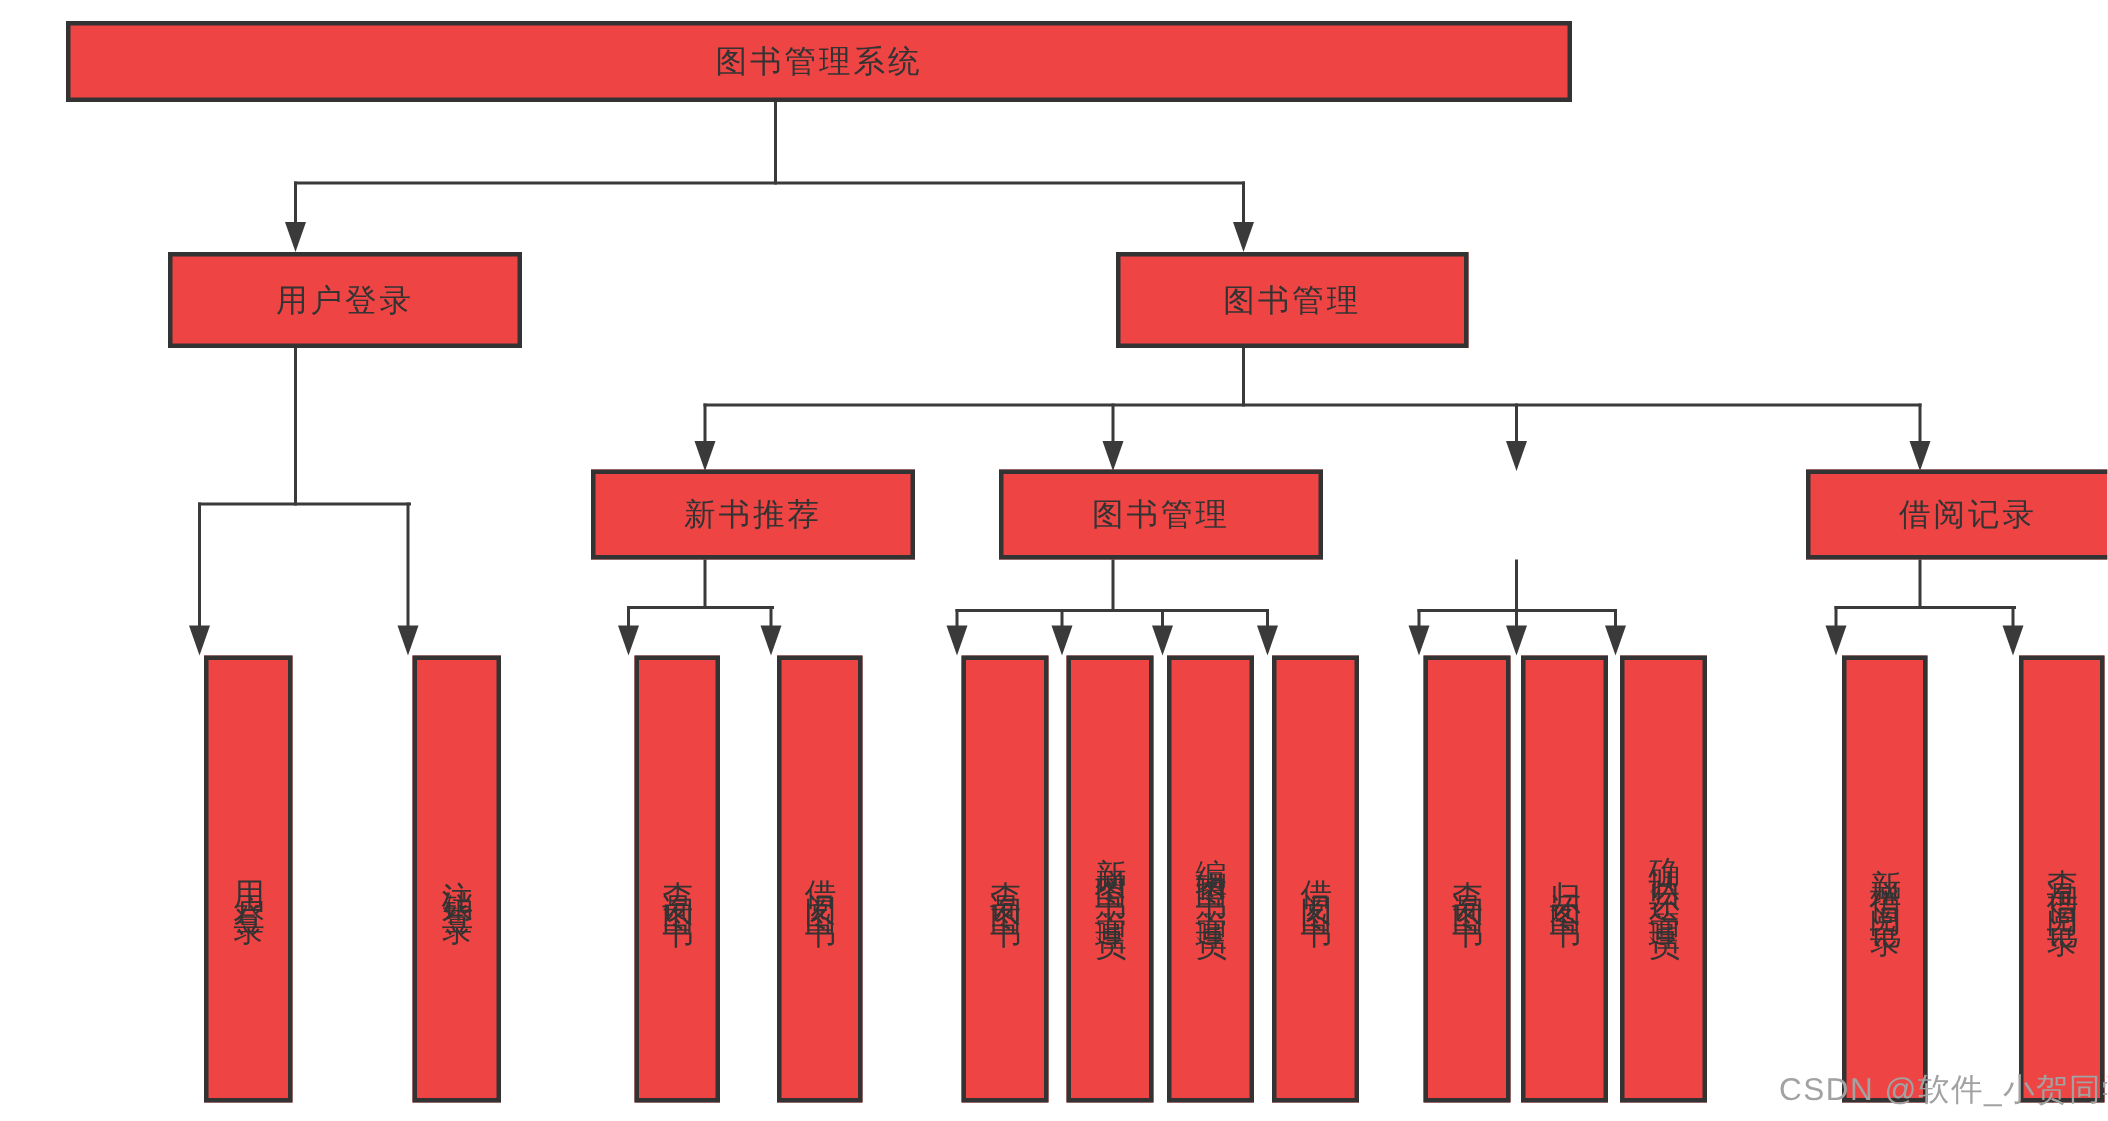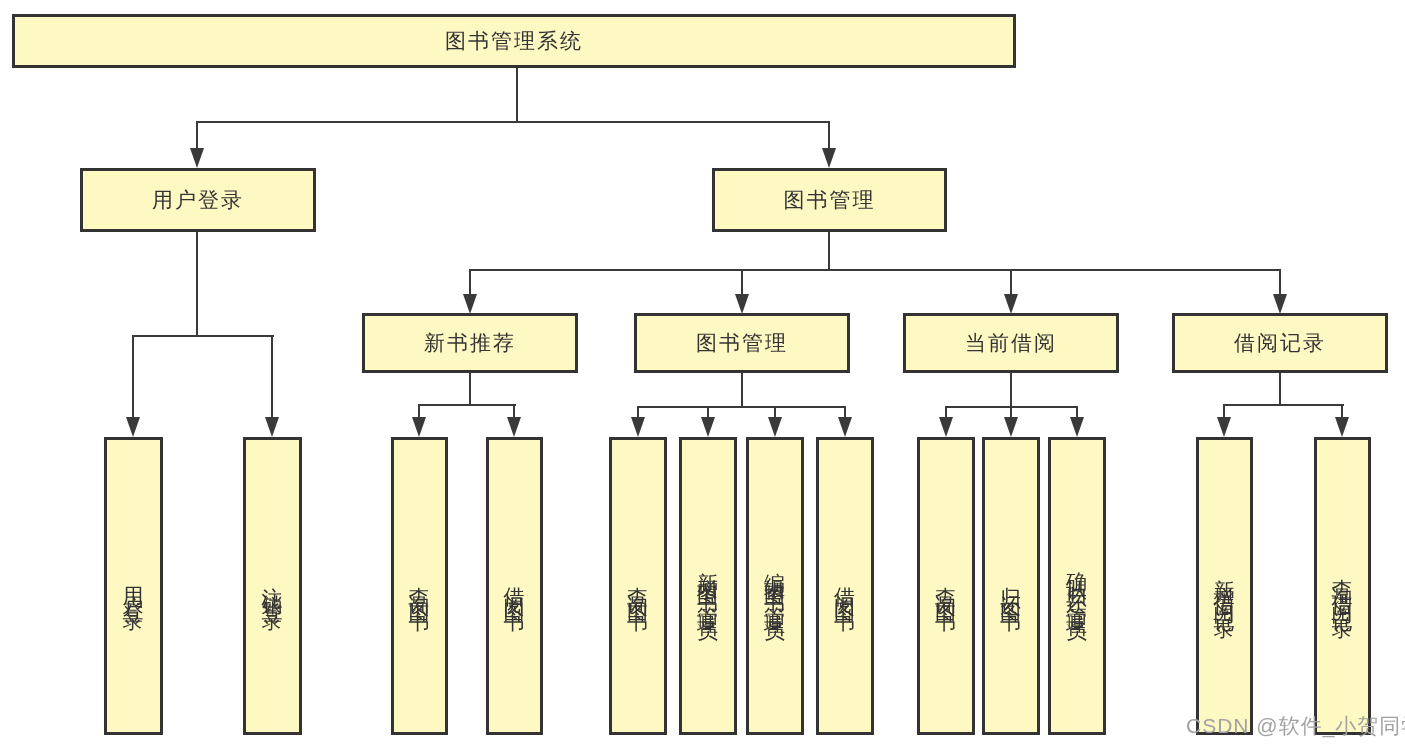--- a/index.html
+++ b/index.html
@@ -6,26 +6,27 @@
   .canvas{
     position:relative;
     width:1405px;height:747px;
     background:#ffffff;
     font-family:"Liberation Sans","DejaVu Sans",sans-serif;
     overflow:hidden;
   }
   .box{
     position:absolute;
     box-sizing:border-box;
-    background:#fef9c3;
+    background:#ef4444;
     border:3px solid #333333;
     display:flex;
     align-items:center;
     justify-content:center;
     color:#333333;
+    margin-left:32px;
   }
   .box .lbl{
     font-size:21px;
     letter-spacing:2px;
     color:#333333;
     white-space:nowrap;
   }
   .vbox .lbl{
     writing-mode:vertical-rl;
     text-orientation:mixed;
@@ -65,23 +66,20 @@
   </div>
   <div class="box" style="left:712px;top:168px;width:235px;height:64px">
     <span class="lbl">图书管理</span>
   </div>
 
   <div class="box" style="left:362px;top:313px;width:216px;height:60px">
     <span class="lbl">新书推荐</span>
   </div>
   <div class="box" style="left:634px;top:313px;width:216px;height:60px">
     <span class="lbl">图书管理</span>
-  </div>
-  <div class="box" style="left:903px;top:313px;width:216px;height:60px">
-    <span class="lbl">当前借阅</span>
   </div>
   <div class="box" style="left:1172px;top:313px;width:216px;height:60px">
     <span class="lbl">借阅记录</span>
   </div>
 
   <div class="box vbox" style="left:104px;top:437px;width:59px;height:298px">
     <span class="lbl">用户登录</span>
   </div>
   <div class="box vbox" style="left:243px;top:437px;width:59px;height:298px">
     <span class="lbl">注销登录</span>

